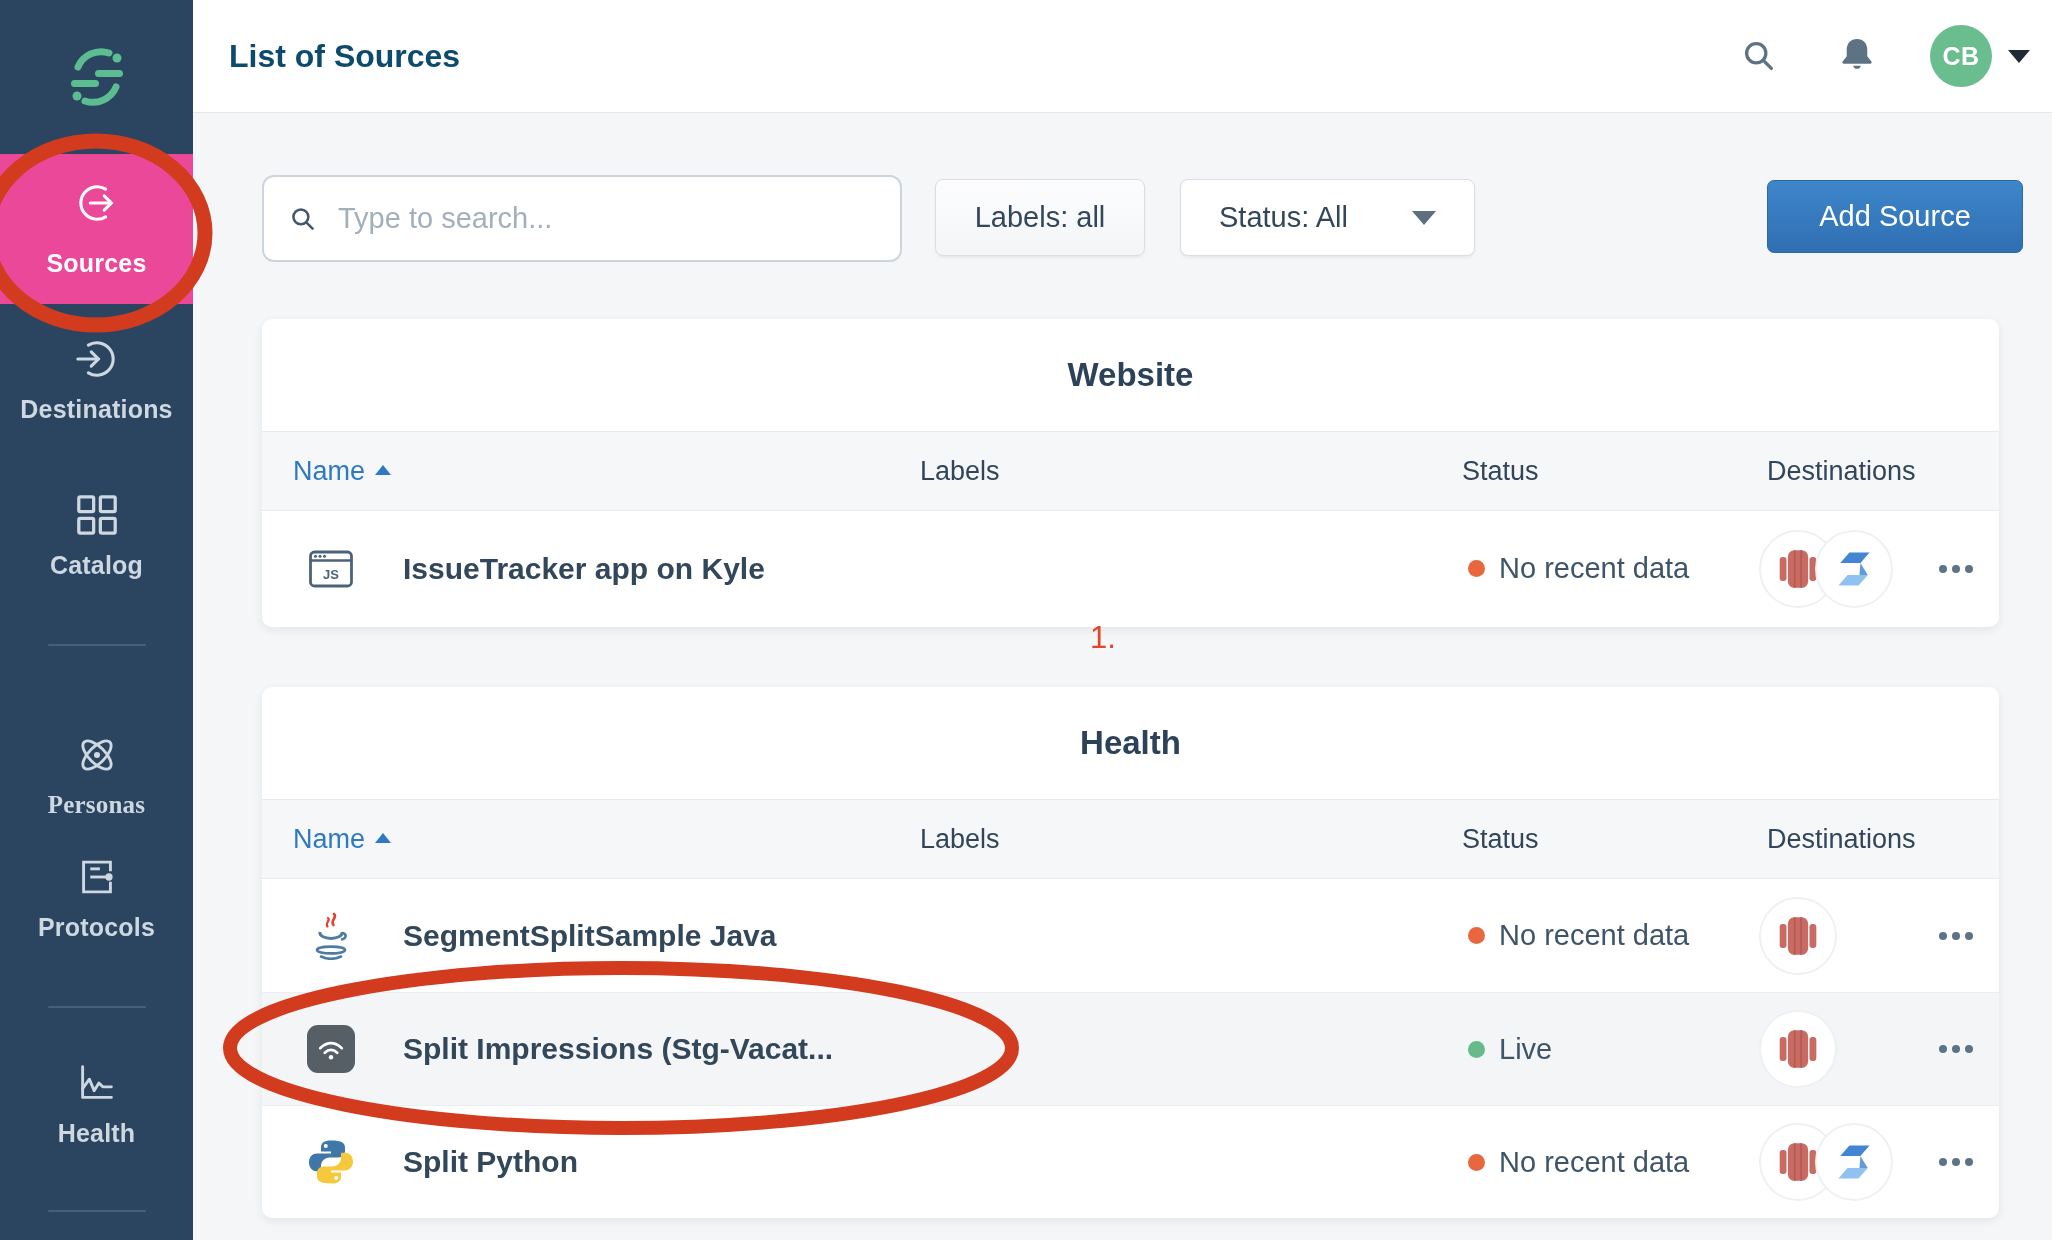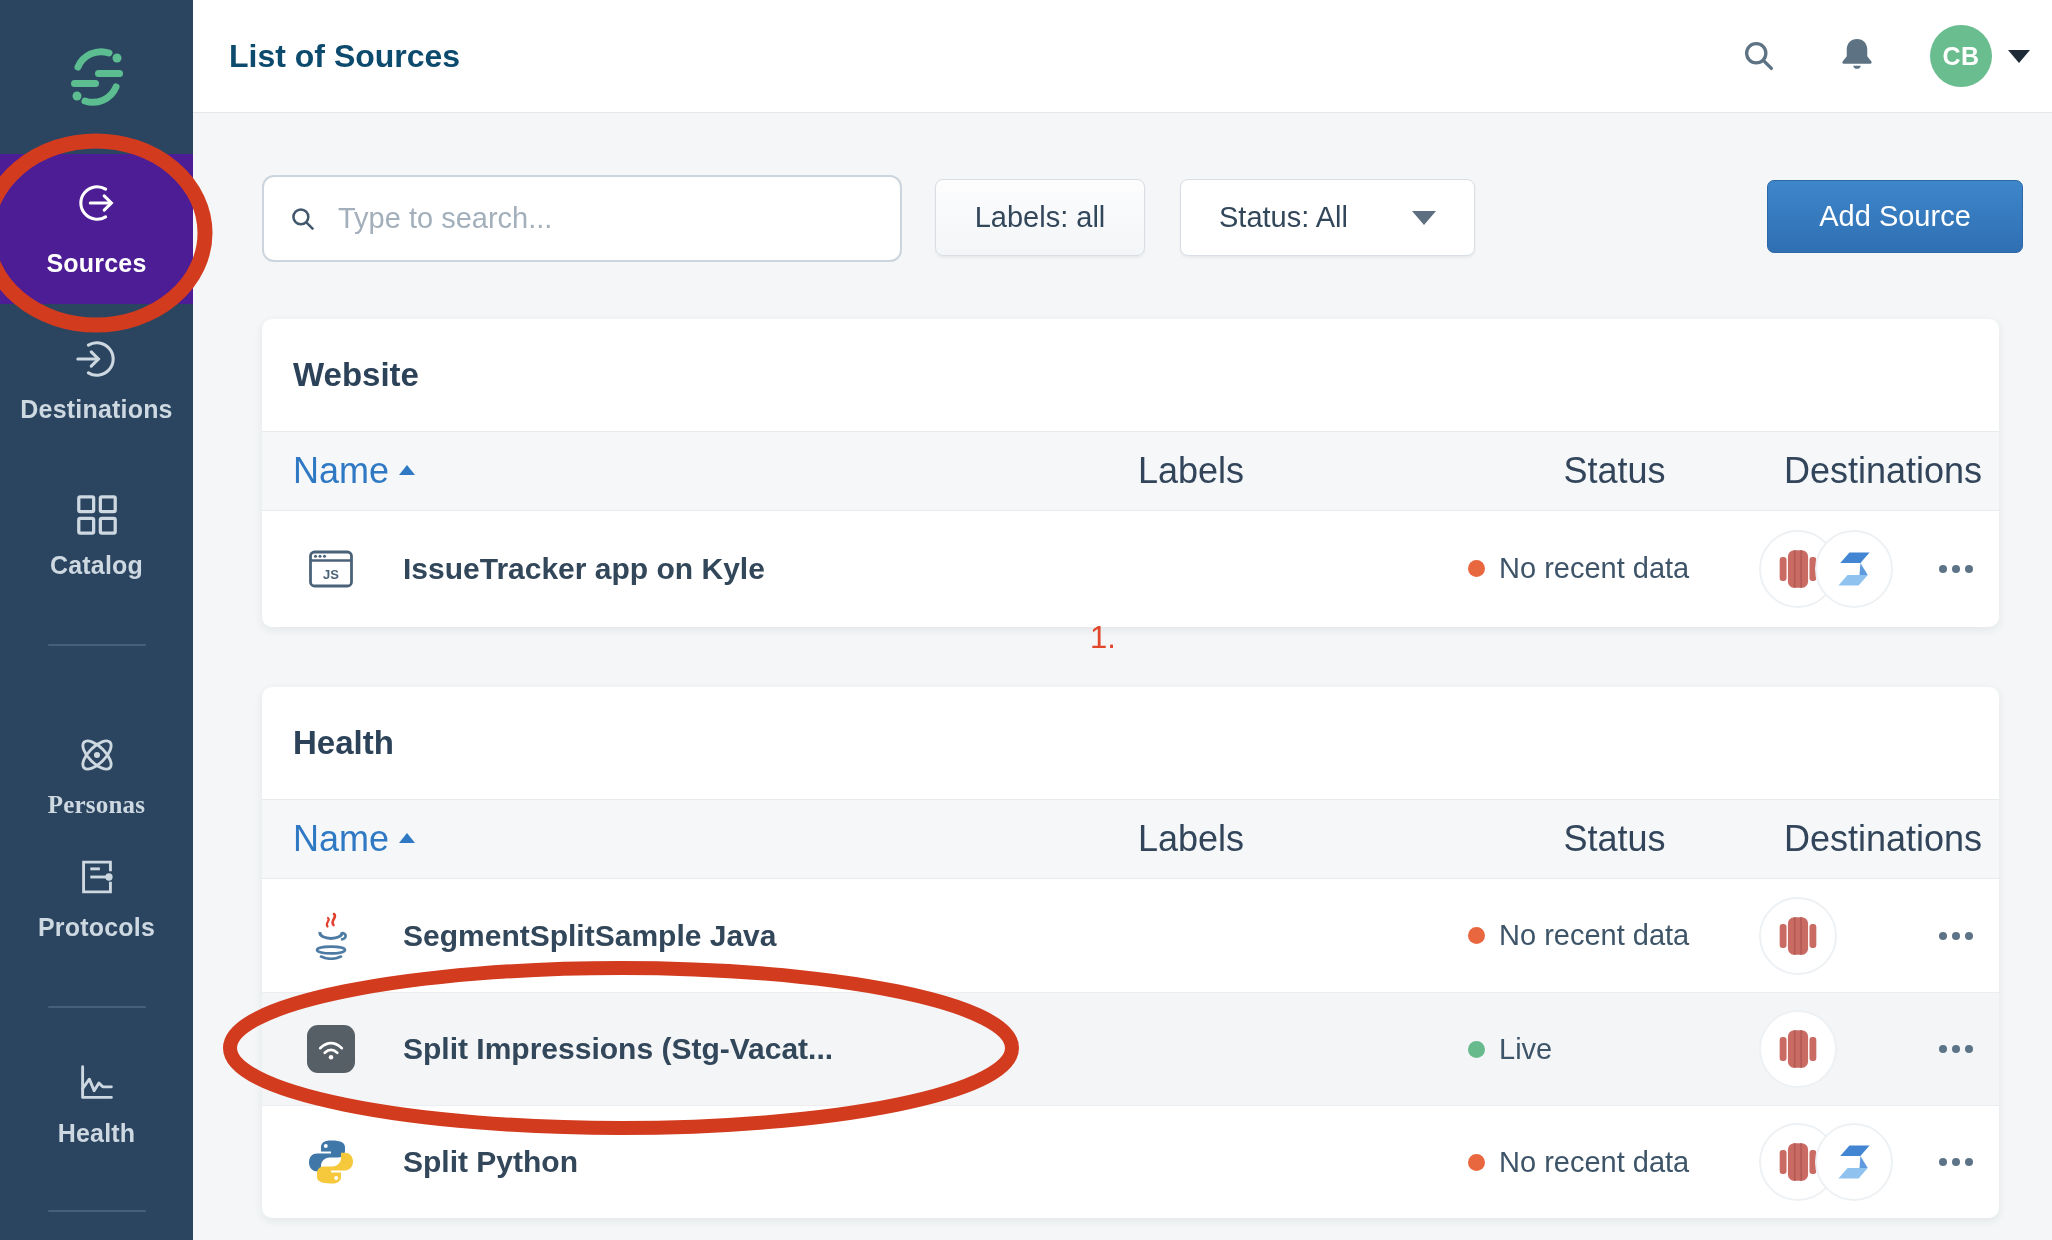--- a/index.html
+++ b/index.html
@@ -6,21 +6,21 @@
   html,body { width:2052px; height:1240px; }
   body {
     font-family:"Liberation Sans","DejaVu Sans",sans-serif;
     background:#f4f6f7; position:relative; overflow:hidden; color:#33475b;
   }
   
   .sidebar { position:absolute; left:0; top:0; width:193px; height:1240px; background:#2b4560; z-index:5; }
   .logo { position:absolute; top:44px; left:50%; transform:translateX(-50%); cursor:pointer; }
   .side-item { position:absolute; width:100%; display:flex; flex-direction:column; align-items:center; gap:13px; color:#cdd8e1; cursor:pointer; }
   .side-item .nav-label { font-size:25px; font-weight:600; letter-spacing:.2px; }
-  .side-item.active { background:#4c1d95; color:#fff; justify-content:center; gap:23px; }
+  .side-item.active { background:#ec4899; color:#fff; justify-content:center; gap:23px; }
   .si-sources   { top:154px; height:150px; }
   .si-dest      { top:336px; }
   .si-catalog   { top:492px; }
   .si-personas  { top:732px;font-family:Liberation Serif, serif; }
   .si-protocols { top:854px; }
   .si-health    { top:1060px; }
   .side-div { position:absolute; left:48px; width:98px; height:2px; background:#47607a; border-radius:1px; }
   .sd1 { top:644px; } .sd2 { top:1006px; } .sd3 { top:1210px; }
   .nav-ic { width:46px; height:46px; }
 
@@ -40,24 +40,24 @@
   ::placeholder { color:#a3b0bc; }
   .btn-labels { position:absolute; left:935px; top:179px; width:210px; height:77px; background:linear-gradient(180deg,#fdfdfe,#f3f5f7); border:1px solid #d8dee4; border-radius:8px; font-size:29px; color:#33475b; display:flex; align-items:center; justify-content:center; cursor:pointer; box-shadow:0 2px 3px rgba(27,39,51,.05); }
   .btn-status { position:absolute; left:1180px; top:179px; width:295px; height:77px; background:#fff; border:1px solid #d8dee4; border-radius:8px; font-size:29px; color:#33475b; display:flex; align-items:center; padding:0 38px; cursor:pointer; box-shadow:0 2px 3px rgba(27,39,51,.05); }
   .dd-caret { margin-left:auto; width:0; height:0; border-left:12px solid transparent; border-right:12px solid transparent; border-top:14px solid #5d6e80; }
   .btn-add { position:absolute; left:1767px; top:180px; width:256px; height:73px; background:linear-gradient(180deg,#3e86ca,#2f6fb2); border:1px solid #2c67a7; border-radius:7px; color:#fff; font-size:29px; font-weight:500; display:flex; align-items:center; justify-content:center; cursor:pointer; }
 
   
   .card { position:absolute; left:262px; width:1737px; background:#fff; border-radius:10px; box-shadow:0 3px 10px rgba(40,60,80,.08); overflow:hidden; z-index:2; }
   .card.website { top:319px; height:308px; }
   .card.server  { top:687px; height:531px; }
-  .card-title-row { height:112px; display:flex; align-items:center; padding:0 31px; }
+  .card-title-row { height:112px; display:flex; align-items:center; padding:0 31px;justify-content:center; }
   .card-title { font-size:33px; font-weight:700; color:#2c4258; }
   .thead { height:80px; background:#f5f7f9; border-top:1px solid #e7ebee; border-bottom:1px solid #e7ebee; display:grid; grid-template-columns:627px 542px 305px 1fr; align-items:center; padding-left:31px; }
-  .th { font-size:36px; color:#32455a; font-weight:400;text-align:center; }
+  .th { font-size:27px; color:#32455a; font-weight:400; }
   .th.name { color:#2f79c4; display:flex; align-items:center; gap:10px; cursor:pointer; font-weight:500; }
   .sort-up { width:0; height:0; border-left:8px solid transparent; border-right:8px solid transparent; border-bottom:10px solid #2f79c4; margin-bottom:3px; }
   .trow { height:115px; display:grid; grid-template-columns:627px 542px 305px 1fr; align-items:center; padding-left:31px; }
   .card.server .trow { height:113px; }
   .trow + .trow { border-top:1px solid #ebeef1; }
   .trow.highlight { background:#f3f5f7; }
   .cell-name { display:flex; align-items:center; gap:48px; font-size:30px; font-weight:600; color:#33475b; cursor:pointer; }
   .src-icon { width:48px; height:48px; flex:none; margin-left:14px; }
   .wifi-box { width:48px; height:48px; border-radius:11px; background:#575f66; display:flex; align-items:center; justify-content:center; }
   .wifi-box svg { width:40px; height:40px; }

